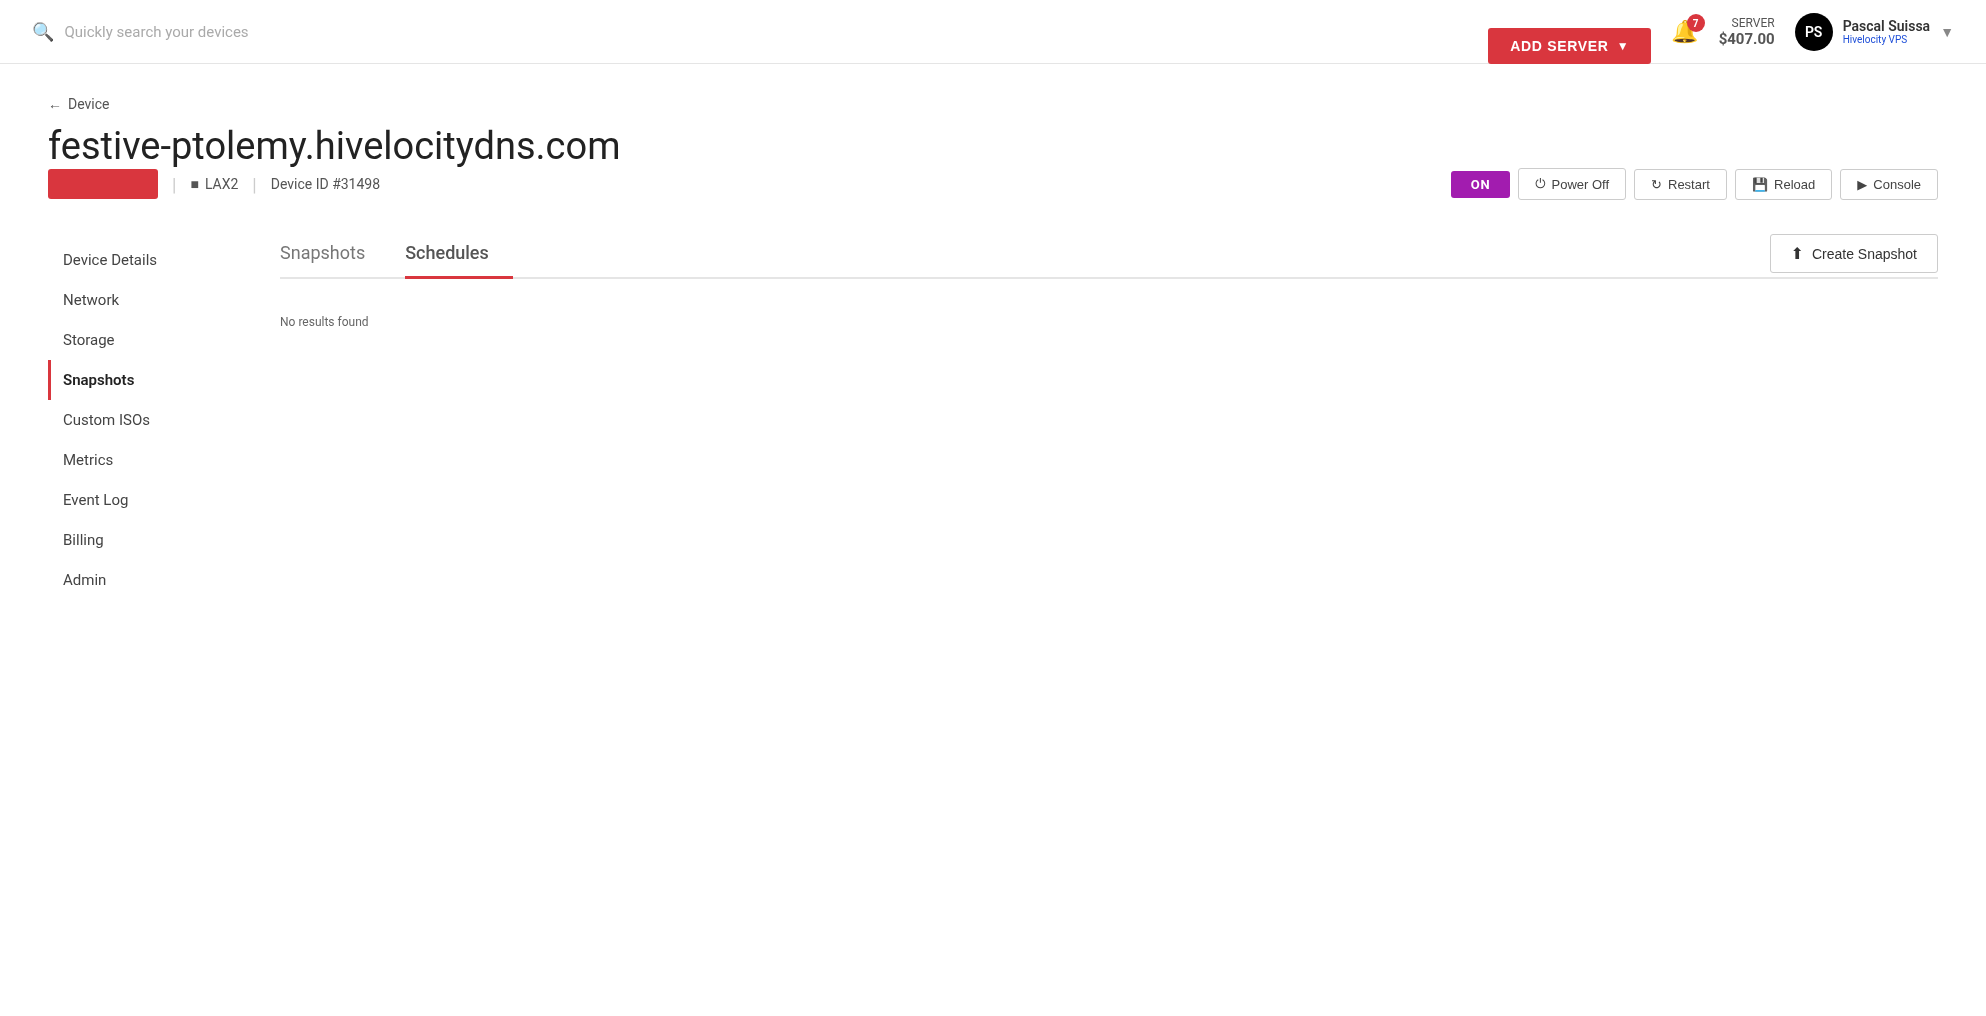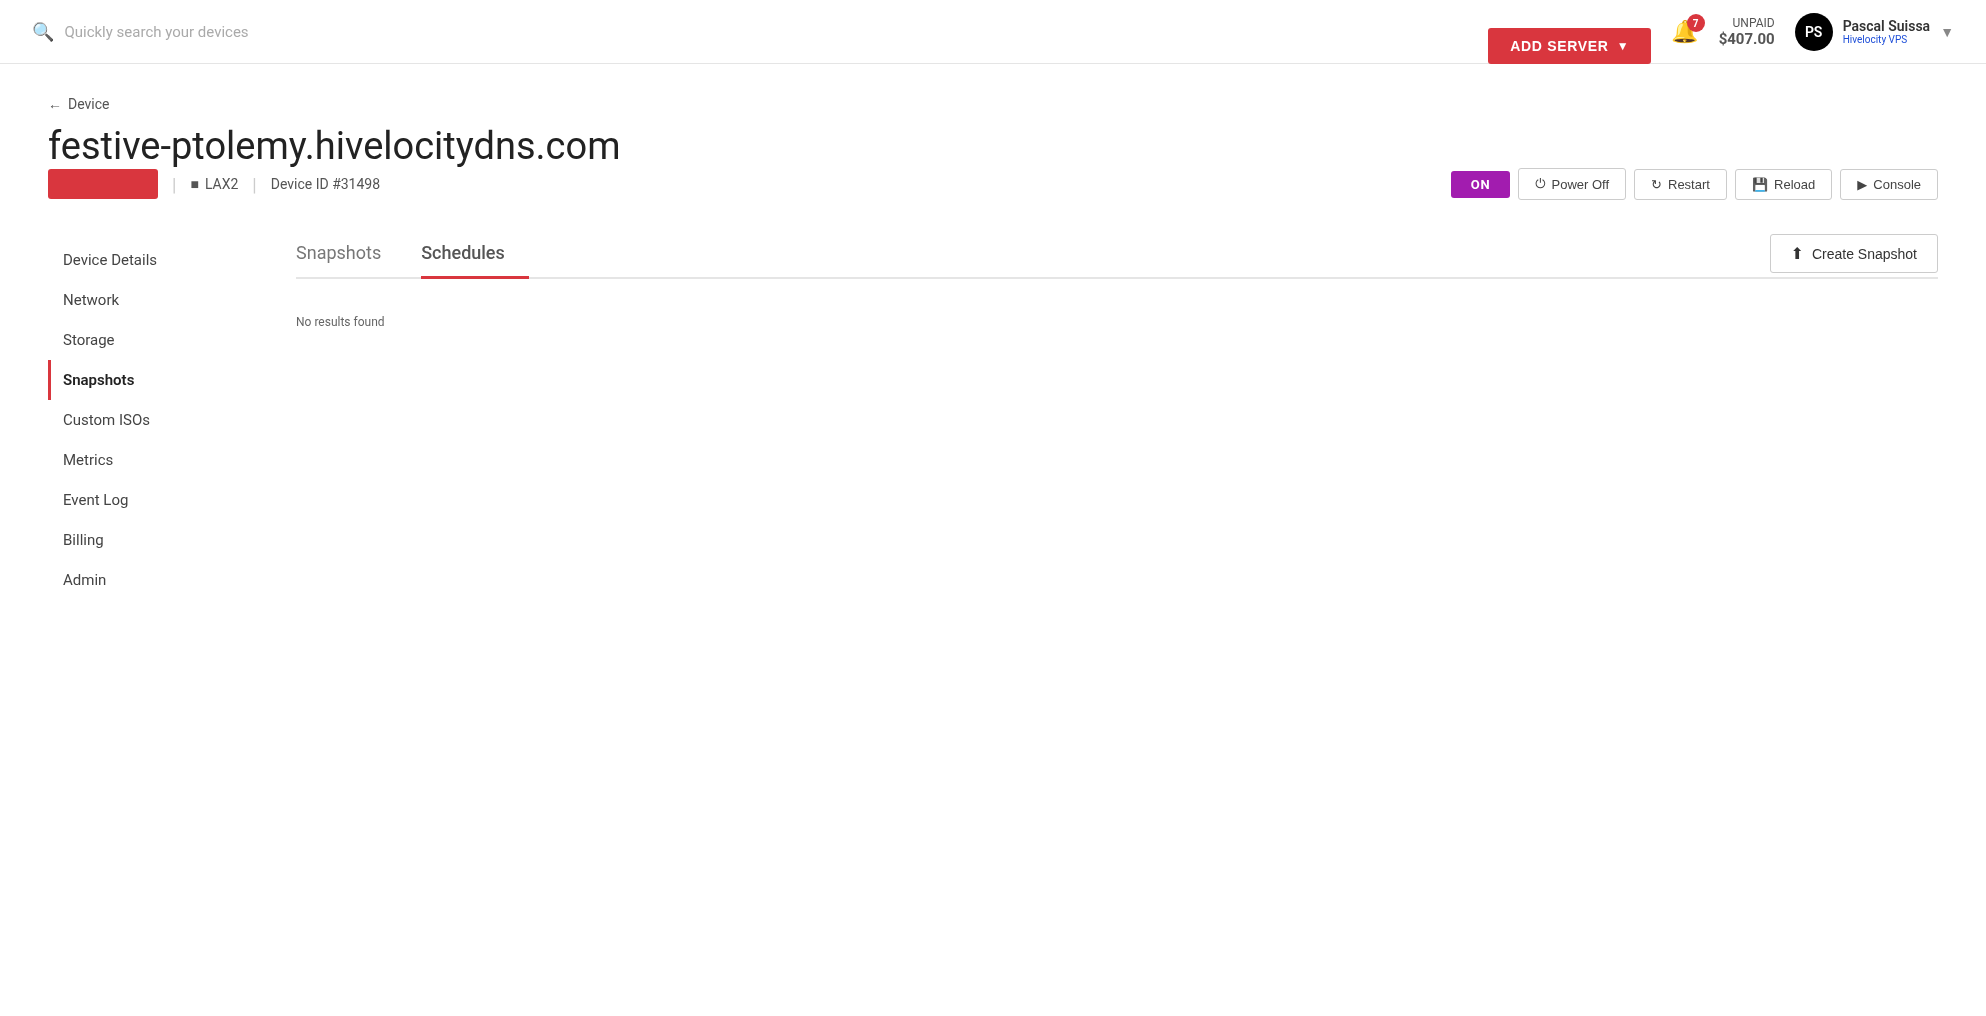--- a/index.html
+++ b/index.html
@@ -173,21 +173,21 @@
       border-radius: 3px;
       font-size: 13px;
       color: #444;
       cursor: pointer;
       font-weight: 500;
     }
 
     
     .content-area {
       display: flex;
-      gap: 16px;
+      gap: 0;
     }
 
     
     .sidebar-nav {
       width: 200px;
       flex-shrink: 0;
       padding-top: 8px;
     }
     .sidebar-nav a {
       display: block;
@@ -276,21 +276,21 @@
   <div class="topnav-right">
     <button class="add-server-btn">
       <span>ADD SERVER</span>
       <span class="chevron">▼</span>
     </button>
     <div class="bell-wrap">
       <span class="bell-icon">🔔</span>
       <span class="bell-badge">7</span>
     </div>
     <div class="billing-info">
-      <div class="unpaid-label">UNPAID</div>
+      <div class="unpaid-label">SERVER</div>
       <div class="amount">$407.00</div>
     </div>
     <div class="user-dropdown">
       <div class="user-avatar">PS</div>
       <div class="user-info">
         <div class="user-name">Pascal Suissa</div>
         <div class="user-sub">Hivelocity VPS</div>
       </div>
       <span class="dropdown-chevron">▼</span>
     </div>

